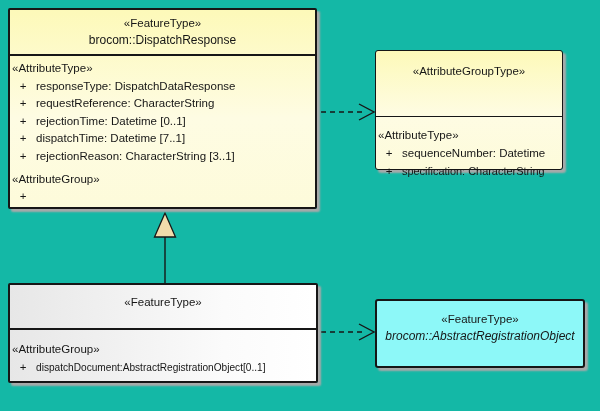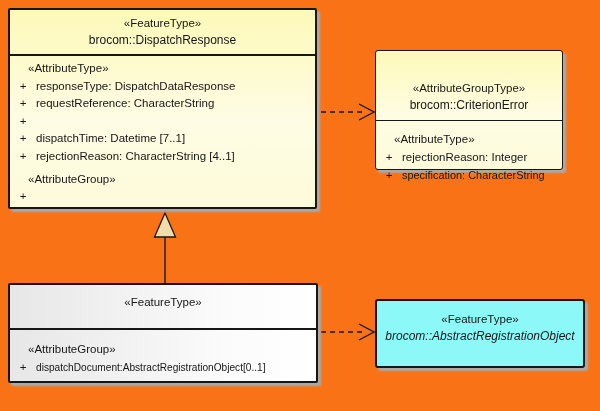--- a/index.html
+++ b/index.html
@@ -1,43 +1,43 @@
 <!DOCTYPE html>
 <html><head>
 <meta charset="utf-8">
 <style>
   html,body{margin:0;padding:0;background:#ffffff;}
   #canvas{
-    position:relative;width:600px;height:411px;background:#f97316;overflow:hidden;
+    position:relative;width:600px;height:411px;background:#14b8a6;overflow:hidden;
     font-family:"Liberation Sans",sans-serif;color:#161616;
   }
   #connectors{position:absolute;left:0;top:0;width:600px;height:411px;pointer-events:none;}
   .box{position:absolute;box-sizing:border-box;border:2px solid #161616;border-radius:3px;
        box-shadow:3px 3px 2px #a9a9a9;}
   .yellow{background:linear-gradient(180deg,#fdf9b9 0%,#fefce3 55%,#fdfbda 100%);}
   .neutral{background:linear-gradient(90deg,#e7e7e7 0%,#fbfbfb 70%,#ffffff 100%);}
   .cyan{background:#8df8f8;}
   .title{box-sizing:border-box;text-align:center;border-bottom:2px solid #161616;line-height:16.5px;}
   .title.thinsep{border-bottom-width:1px;}
   .st{font-size:11.5px;font-weight:normal;}
   .nm{font-size:12px;font-weight:normal;}
   .nm.italic{font-style:italic;}
   .rows{font-size:11.5px;}
-  .stlabel{padding-left:18px;line-height:17.6px;white-space:nowrap;}
+  .stlabel{padding-left:2px;line-height:17.6px;white-space:nowrap;}
   .attr{display:flex;line-height:17.6px;white-space:nowrap;}
   .attr .vis{width:26px;flex:none;text-align:center;}
   .lh18 .stlabel,.lh18 .attr{line-height:18px;}
   .gap-top{margin-top:5px;}
   .condensed{display:inline-block;transform:scaleX(0.88);transform-origin:left center;}
   
   #box-dispatch-response{left:8px;top:8px;width:309px;height:201px;border-radius:2px;}
   #box-dispatch-response .title{height:46px;padding-top:5px;}
   #box-dispatch-response .rows{padding-top:4px;}
   #box-criterion-error{left:375px;top:50px;width:188px;height:120px;border-width:1.5px;}
-  #box-criterion-error .title{height:53px;padding-top:12px;margin-top:17px;}
+  #box-criterion-error .title{height:66px;padding-top:12px;}
   #box-criterion-error .rows{padding-top:9px;}
   #box-dispatch-data-response{left:8px;top:283px;width:310px;height:100px;border-radius:2px;}
   #box-dispatch-data-response .title{height:45px;padding-top:9px;}
   #box-dispatch-data-response .rows{padding-top:10px;}
   #box-abstract-registration-object{left:375px;top:299px;width:210px;height:69px;
       display:flex;flex-direction:column;align-items:center;padding-top:10px;line-height:16.5px;}
 </style>
 </head>
 <body>
 
@@ -71,46 +71,46 @@
       <div class="attr">
         <span class="vis">+</span>
         <span>responseType: DispatchDataResponse</span>
       </div>
       <div class="attr">
         <span class="vis">+</span>
         <span>requestReference: CharacterString</span>
       </div>
       <div class="attr">
         <span class="vis">+</span>
+        <span>rejectionTime: Datetime [0..1]</span>
       </div>
       <div class="attr">
         <span class="vis">+</span>
         <span>dispatchTime: Datetime [7..1]</span>
       </div>
       <div class="attr">
         <span class="vis">+</span>
-        <span>rejectionReason: CharacterString [4..1]</span>
+        <span>rejectionReason: CharacterString [3..1]</span>
       </div>
       <div class="stlabel gap-top">«AttributeGroup»</div>
       <div class="attr">
         <span class="vis">+</span>
       </div>
     </div>
   </div>
 
   <div class="box yellow" id="box-criterion-error">
     <div class="title thinsep">
       <div class="st">«AttributeGroupType»</div>
-      <div class="nm">brocom::CriterionError</div>
     </div>
     <div class="rows lh18">
       <div class="stlabel">«AttributeType»</div>
       <div class="attr">
         <span class="vis">+</span>
-        <span>rejectionReason: Integer</span>
+        <span>sequenceNumber: Datetime</span>
       </div>
       <div class="attr">
         <span class="vis">+</span>
         <span class="condensed" style="transform:scaleX(0.95);">specification: CharacterString</span>
       </div>
     </div>
   </div>
 
   <div class="box neutral" id="box-dispatch-data-response">
     <div class="title">

